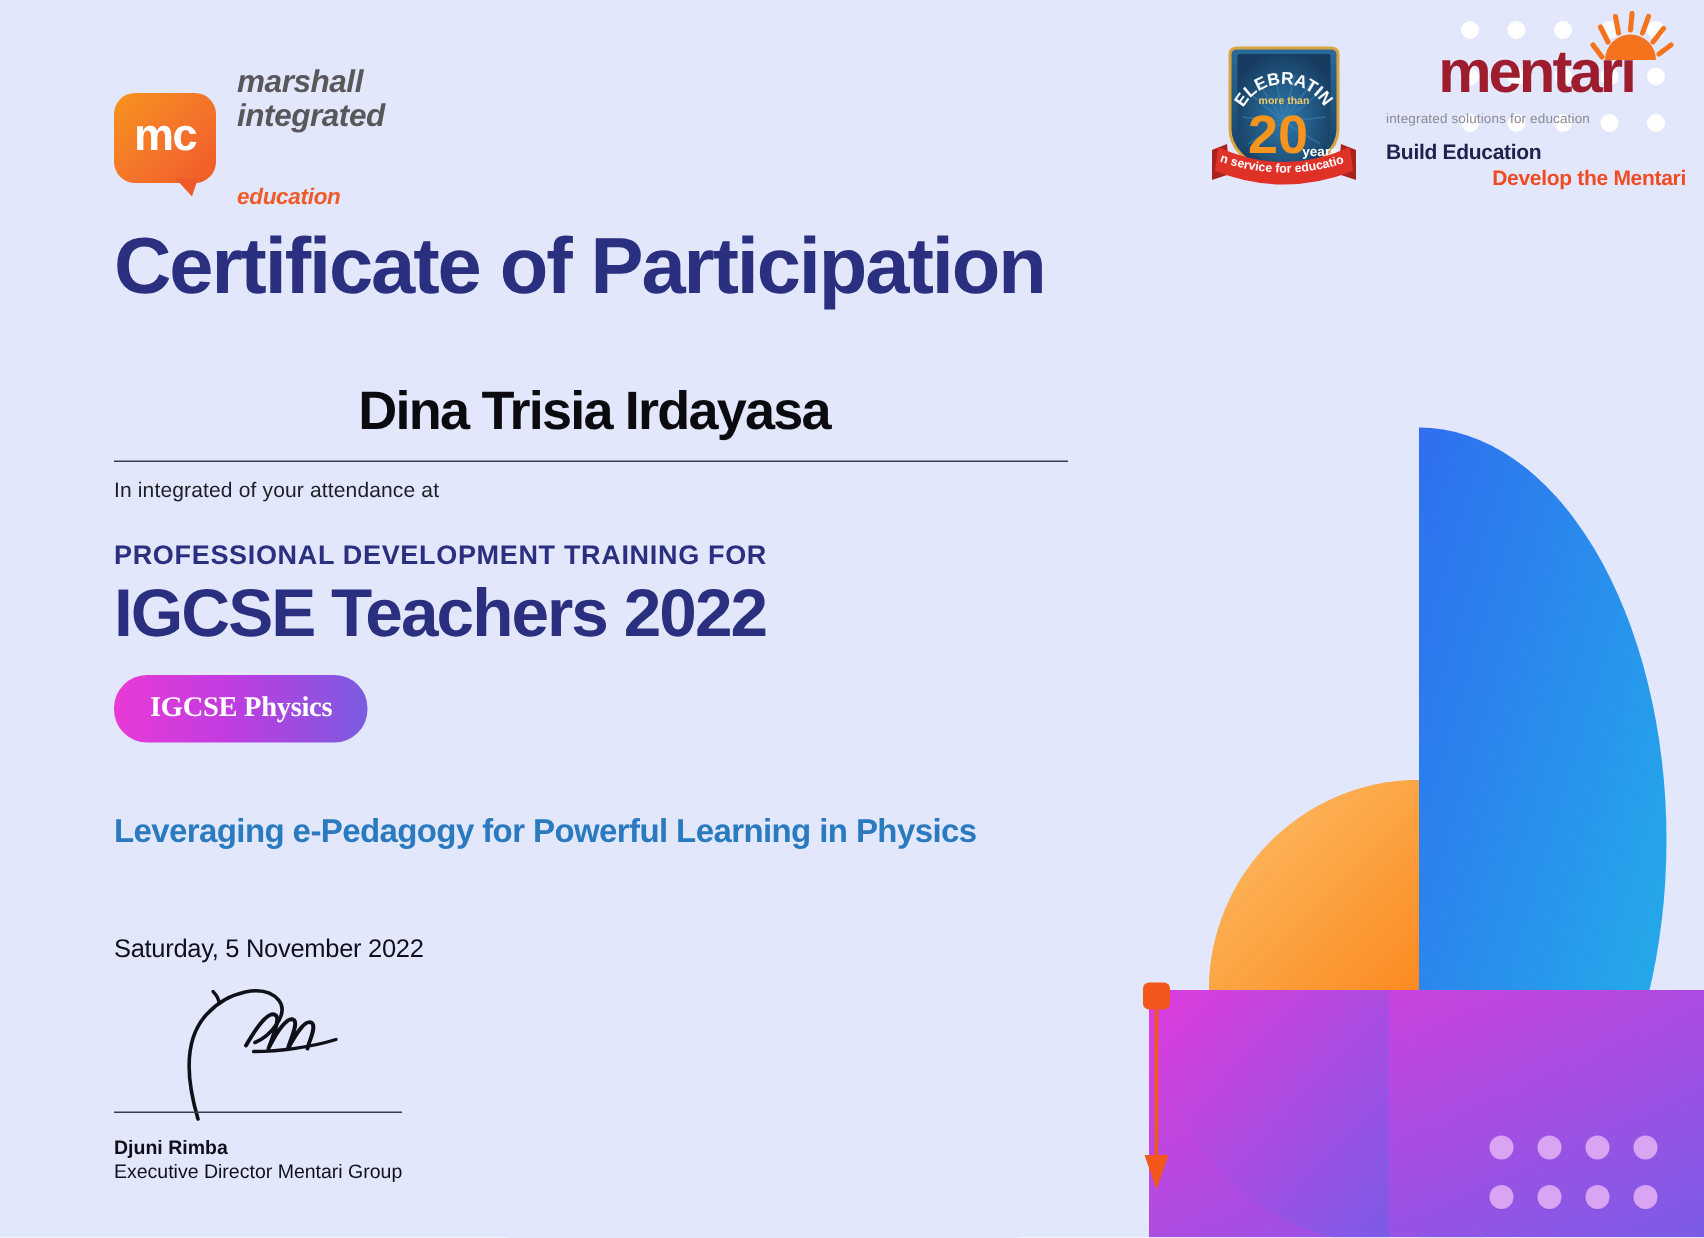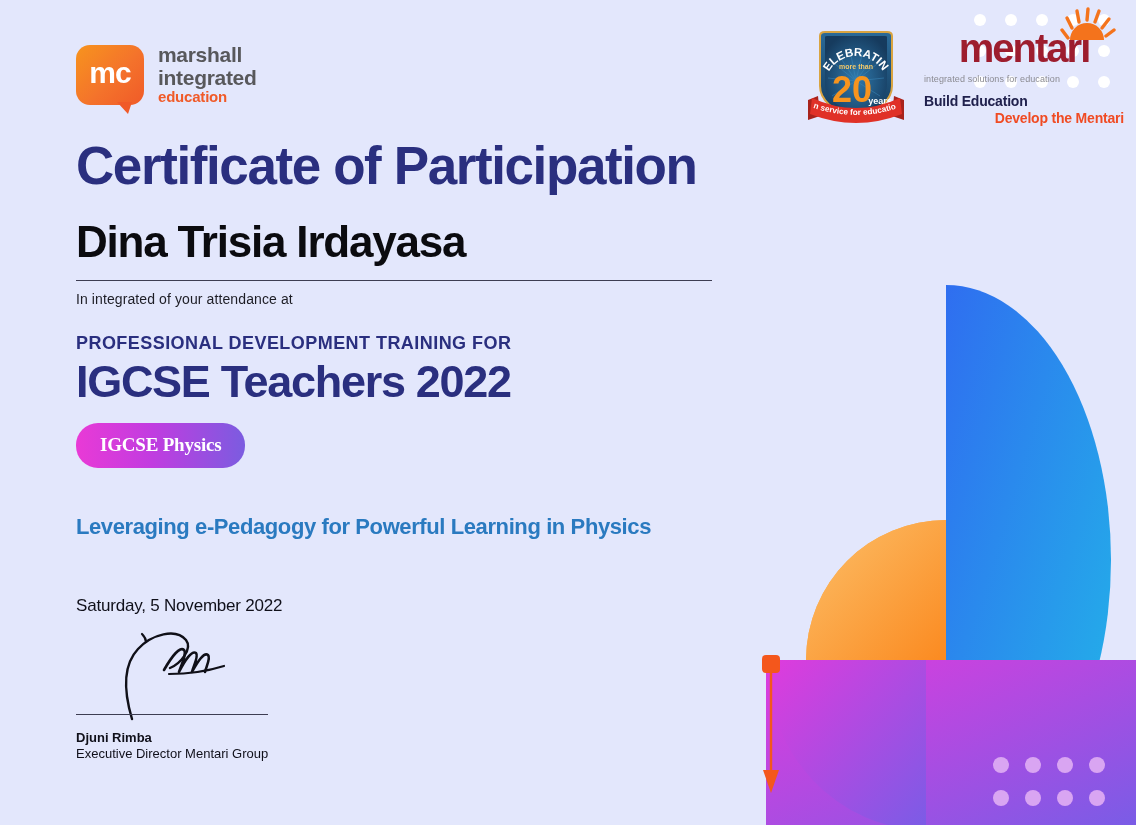--- a/index.html
+++ b/index.html
@@ -70,32 +70,34 @@
     color: #fff;
     font-size: 30px;
     font-weight: bold;
     letter-spacing: -1px;
     padding-bottom: 3px;
     box-sizing: border-box;
     text-align: center;
   }
   .mce-words {
     line-height: 1.08;
+    font-style: italic;
   }
   .mce-words .l1, .mce-words .l2 {
     font-size: 21px;
     font-weight: bold;
     color: #58585b;
     letter-spacing: -0.3px;
   }
   .mce-words .l3 {
     font-size: 15px;
     font-weight: bold;
     color: #f05a28;
     letter-spacing: -0.2px;
+    margin-top: 35px;
   }
 
   
   .badge {
     position: absolute;
     left: 808px;
     top: 26px;
     width: 96px;
     height: 108px;
   }
@@ -142,34 +144,35 @@
     color: #f04b23;
     letter-spacing: -0.2px;
     text-align: right;
     margin-top: 1px;
   }
 
   
   .body-wrap {
     position: absolute;
     left: 76px;
-    top: 138px;
+    top: 150px;
     width: 660px;
   }
   .cert-title {
     font-size: 53px;
     font-weight: bold;
     color: #2a2f7f;
     letter-spacing: -1.4px;
     line-height: 1.05;
     margin: 0;
   }
   .recipient {
-    margin-top: 24px;
-    font-size: 44px;
+    margin-top: 48px;
+    text-align: center;
+    font-size: 36px;
     font-weight: bold;
     color: #0b0b0f;
     letter-spacing: -1.2px;
     line-height: 1.1;
     padding-right: 20px;
   }
   .rule {
     margin-top: 14px;
     height: 1px;
     background: #3d3d52;

